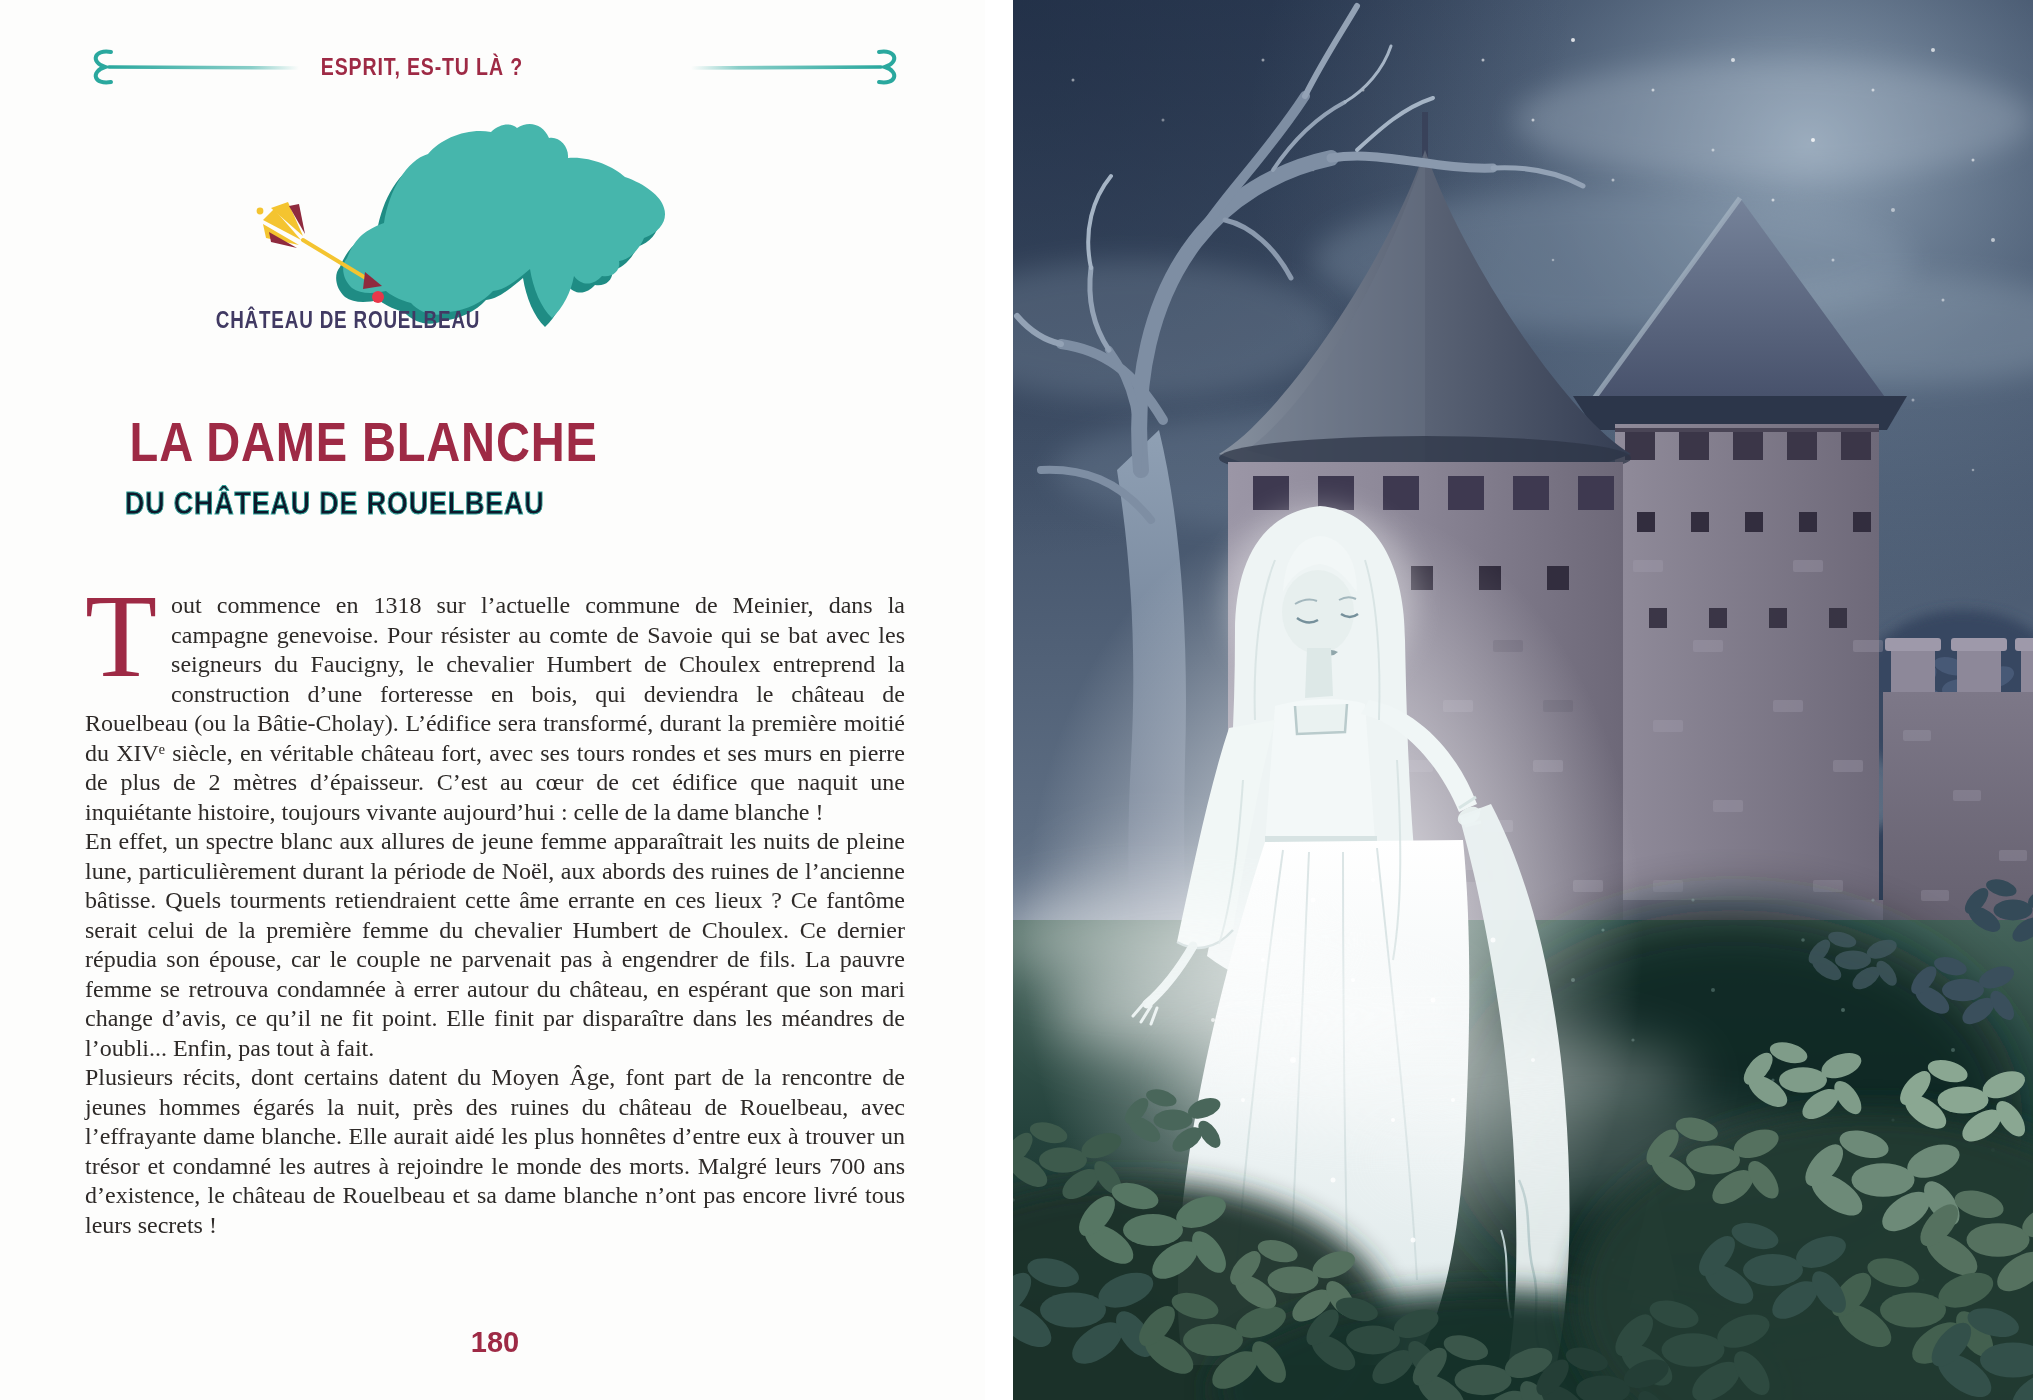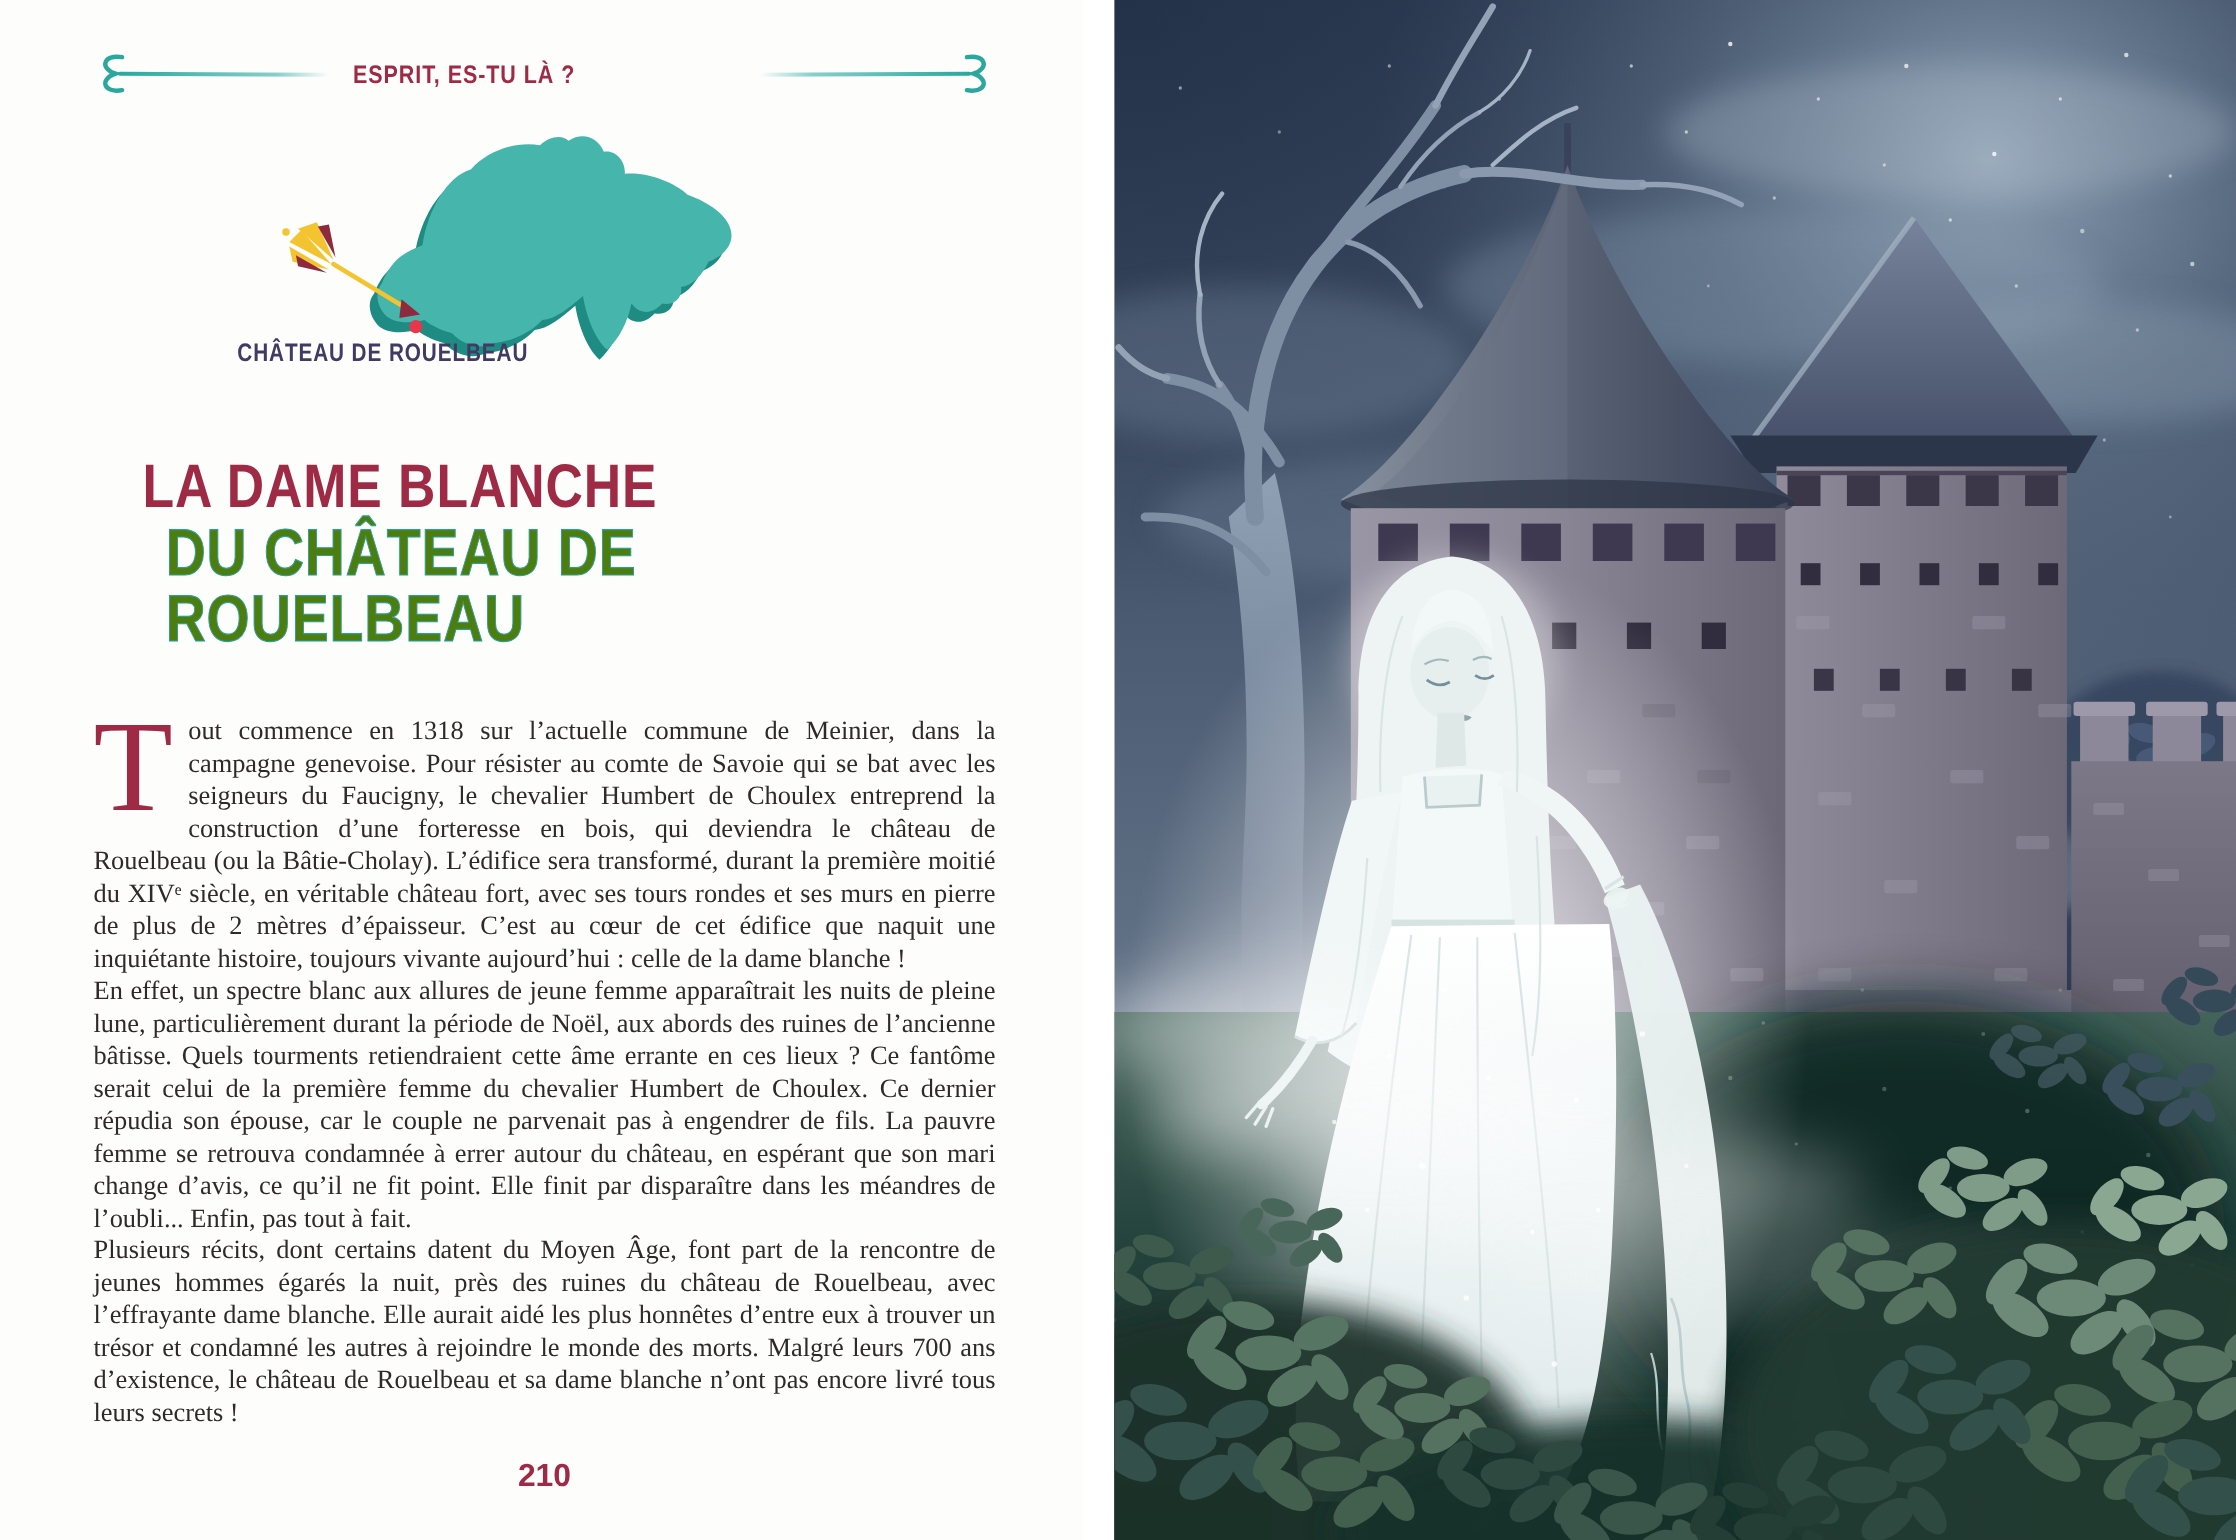--- a/index.html
+++ b/index.html
@@ -10,21 +10,21 @@
   .hdr{display:flex;align-items:center;margin-top:46px;height:42px;}
   .hdr .fl{flex:0 0 218px;height:44px;}
   .hdr .fl.right svg{transform:scaleX(-1);}
   .hdr-title{flex:1;text-align:left;font-family:"Liberation Sans",sans-serif;font-weight:bold;
     font-size:23px;letter-spacing:1px;color:#9e2a45;white-space:nowrap;}
   .hdr-title span{display:inline-block;transform:scaleX(.85);}
   .mapfig{margin:22px 0 0 0;height:245px;}
   .chap-title{margin:56px 0 0 0;text-align:left;font-family:"Liberation Sans",sans-serif;font-weight:bold;line-height:1;}
   .t1{display:block;font-size:56px;line-height:62px;color:#9e2a45;}
   .t1 span,.t2 span{display:inline-block;transform:scaleX(.84);letter-spacing:1px;}
-  .t2{display:block;font-size:60px;line-height:60px;color:#4d7c0f;-webkit-text-stroke:1px #2ba096;}
+  .t2{display:block;font-size:32px;line-height:60px;color:#0f172a;-webkit-text-stroke:1px #2ba096;}
   .article{margin-top:58px;font-size:24px;line-height:29.5px;color:#2e2a28;text-align:justify;}
   .article p{margin:0;}
   .dropcap{float:left;font-size:118px;line-height:88px;height:88px;color:#9e2a45;margin:2px 14px 0 0;font-family:"Liberation Serif",serif;}
   .pageno{position:absolute;top:1326px;left:85px;width:820px;text-align:center;
     font-family:"Liberation Sans",sans-serif;font-weight:bold;font-size:29px;color:#9e2a45;}
   
   .page-right{position:relative;width:1048px;height:1400px;background:#ffffff;}
   .page-right svg.illo{display:block;margin-left:28px;}
 </style>
 </head>
@@ -83,21 +83,21 @@
       <span class="t1"><span>LA DAME BLANCHE</span></span>
       <span class="t2"><span>DU CHÂTEAU DE ROUELBEAU</span></span>
     </h1>
 
     <div class="article">
       <p><span class="dropcap">T</span><span>out commence en 1318 sur l’actuelle commune de Meinier, dans la campagne genevoise. Pour résister au comte de Savoie qui se bat avec les seigneurs du Faucigny, le chevalier Humbert de Choulex entreprend la construction d’une forteresse en bois, qui deviendra le château de Rouelbeau (ou la Bâtie-Cholay). L’édifice sera transformé, durant la première moitié du XIVᵉ siècle, en véritable château fort, avec ses tours rondes et ses murs en pierre de plus de 2 mètres d’épaisseur. C’est au cœur de cet édifice que naquit une inquiétante histoire, toujours vivante aujourd’hui : celle de la dame blanche !</span></p>
       <p>En effet, un spectre blanc aux allures de jeune femme apparaîtrait les nuits de pleine lune, particulièrement durant la période de Noël, aux abords des ruines de l’ancienne bâtisse. Quels tourments retiendraient cette âme errante en ces lieux ? Ce fantôme serait celui de la première femme du chevalier Humbert de Choulex. Ce dernier répudia son épouse, car le couple ne parvenait pas à engendrer de fils. La pauvre femme se retrouva condamnée à errer autour du château, en espérant que son mari change d’avis, ce qu’il ne fit point. Elle finit par disparaître dans les méandres de l’oubli... Enfin, pas tout à fait.</p>
       <p>Plusieurs récits, dont certains datent du Moyen Âge, font part de la rencontre de jeunes hommes égarés la nuit, près des ruines du château de Rouelbeau, avec l’effrayante dame blanche. Elle aurait aidé les plus honnêtes d’entre eux à trouver un trésor et condamné les autres à rejoindre le monde des morts. Malgré leurs 700 ans d’existence, le château de Rouelbeau et sa dame blanche n’ont pas encore livré tous leurs secrets !</p>
     </div>
 
-    <div class="pageno">210</div>
+    <div class="pageno">180</div>
   </div>
 
   <div class="page-right">
     <svg class="illo" width="1020" height="1400" viewBox="0 0 1020 1400" preserveAspectRatio="none">
       <defs>
         <linearGradient id="sky" x1="0" y1="0" x2="0" y2="1">
           <stop offset="0" stop-color="#2f3e56"></stop>
             <stop offset=".35" stop-color="#45556c"></stop>
           <stop offset=".7" stop-color="#68788c"></stop>
             <stop offset="1" stop-color="#8b97a3"></stop>

